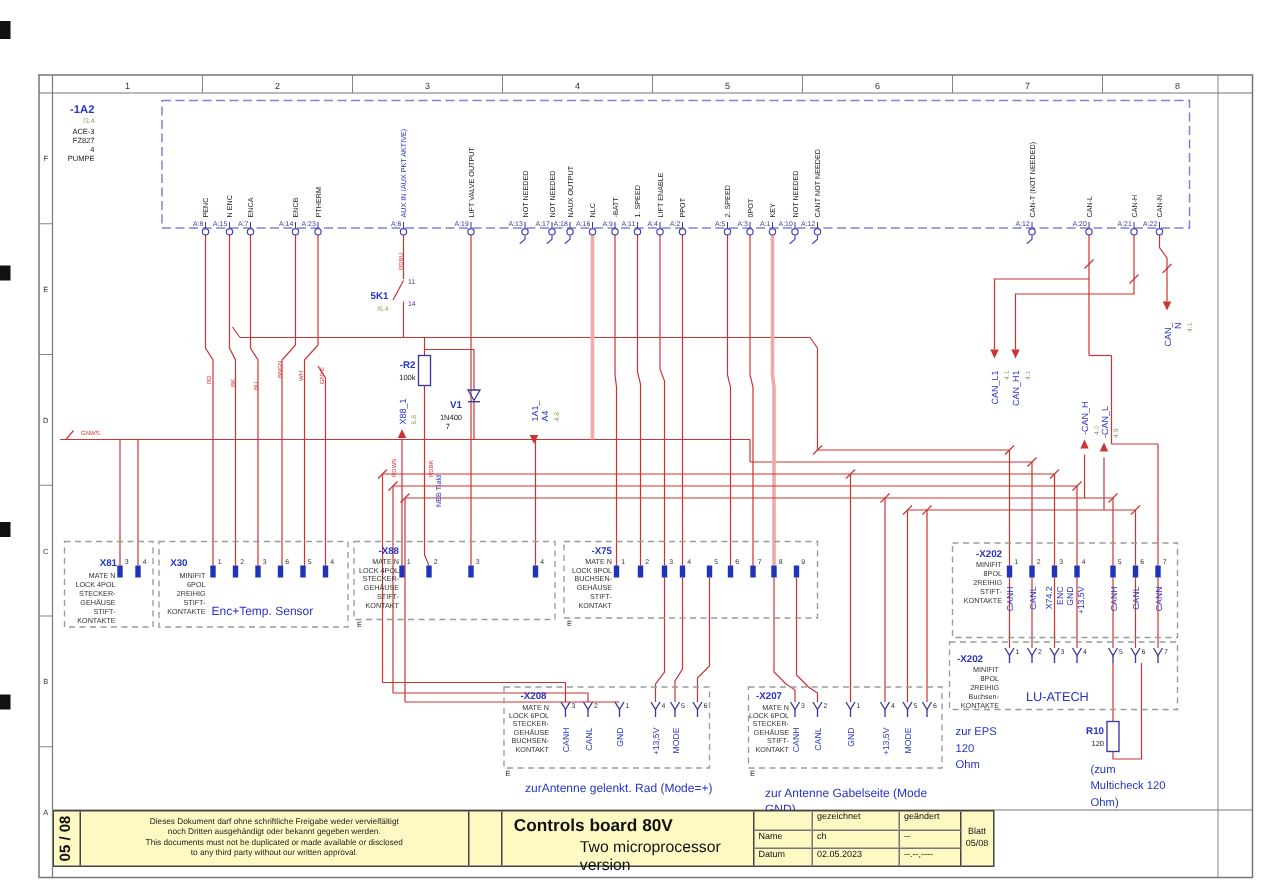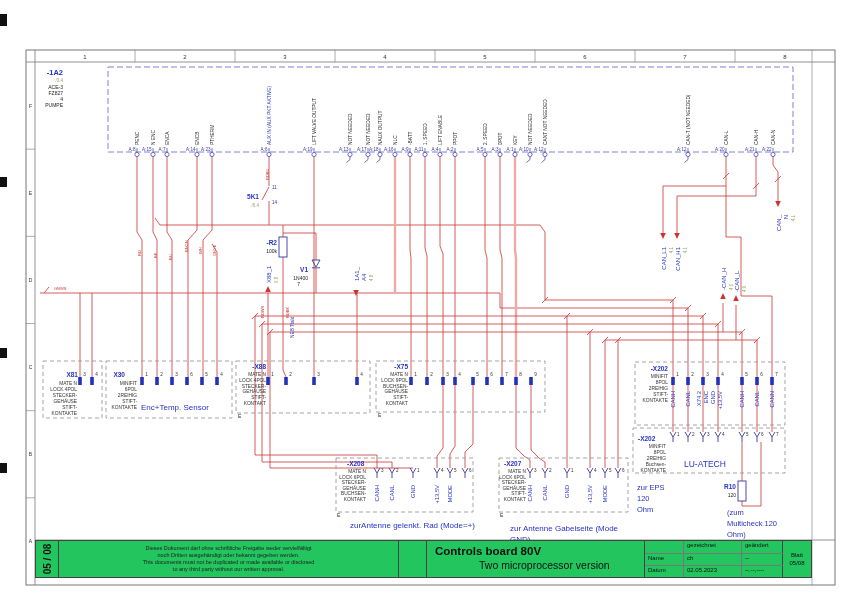--- a/index.html
+++ b/index.html
@@ -1,22 +1,22 @@
 <!DOCTYPE html>
 <html><head>
 <meta charset="utf-8">
 <style>
   html,body{margin:0;padding:0;background:#fff;}
   #page{position:relative;width:842px;height:596px;background:#fff;overflow:hidden;
         font-family:"Liberation Sans",sans-serif;text-decoration:underline;}
   #schema{position:absolute;left:0;top:0;}
   svg text{font-family:"Liberation Sans",sans-serif;}
   
-  .tb{position:absolute;left:35px;top:540px;width:777px;height:38px;border:1px solid #444;
-      display:flex;box-sizing:border-box;background:#22c55e;font-size:6px;color:#111;}
+  .tb{position:absolute;left:35px;top:540px;width:628px;height:38px;border:1px solid #444;
+      display:flex;box-sizing:border-box;background:#fef9c3;font-size:6px;color:#111;}
   .tb-cell{box-sizing:border-box;height:100%;}
   .tb-docno{width:23px;border-right:1px solid #444;position:relative;}
   .tb-docno span{position:absolute;left:50%;top:50%;transform:translate(-50%,-50%) rotate(-90deg);
       font-weight:bold;font-size:10px;white-space:nowrap;}
   .tb-disc{width:340px;border-right:1px solid #444;display:flex;flex-direction:column;
       justify-content:center;text-align:center;font-size:5.5px;line-height:1.25;color:#222;}
   .tb-gap{width:28px;border-right:1px solid #444;}
   .tb-title{width:218px;border-right:1px solid #444;padding:4px 0 0 8px;}
   .tb-title .t1{font-weight:bold;font-size:11.5px;}
   .tb-title .t2{font-size:10.5px;margin-top:2px;margin-left:44px;}

